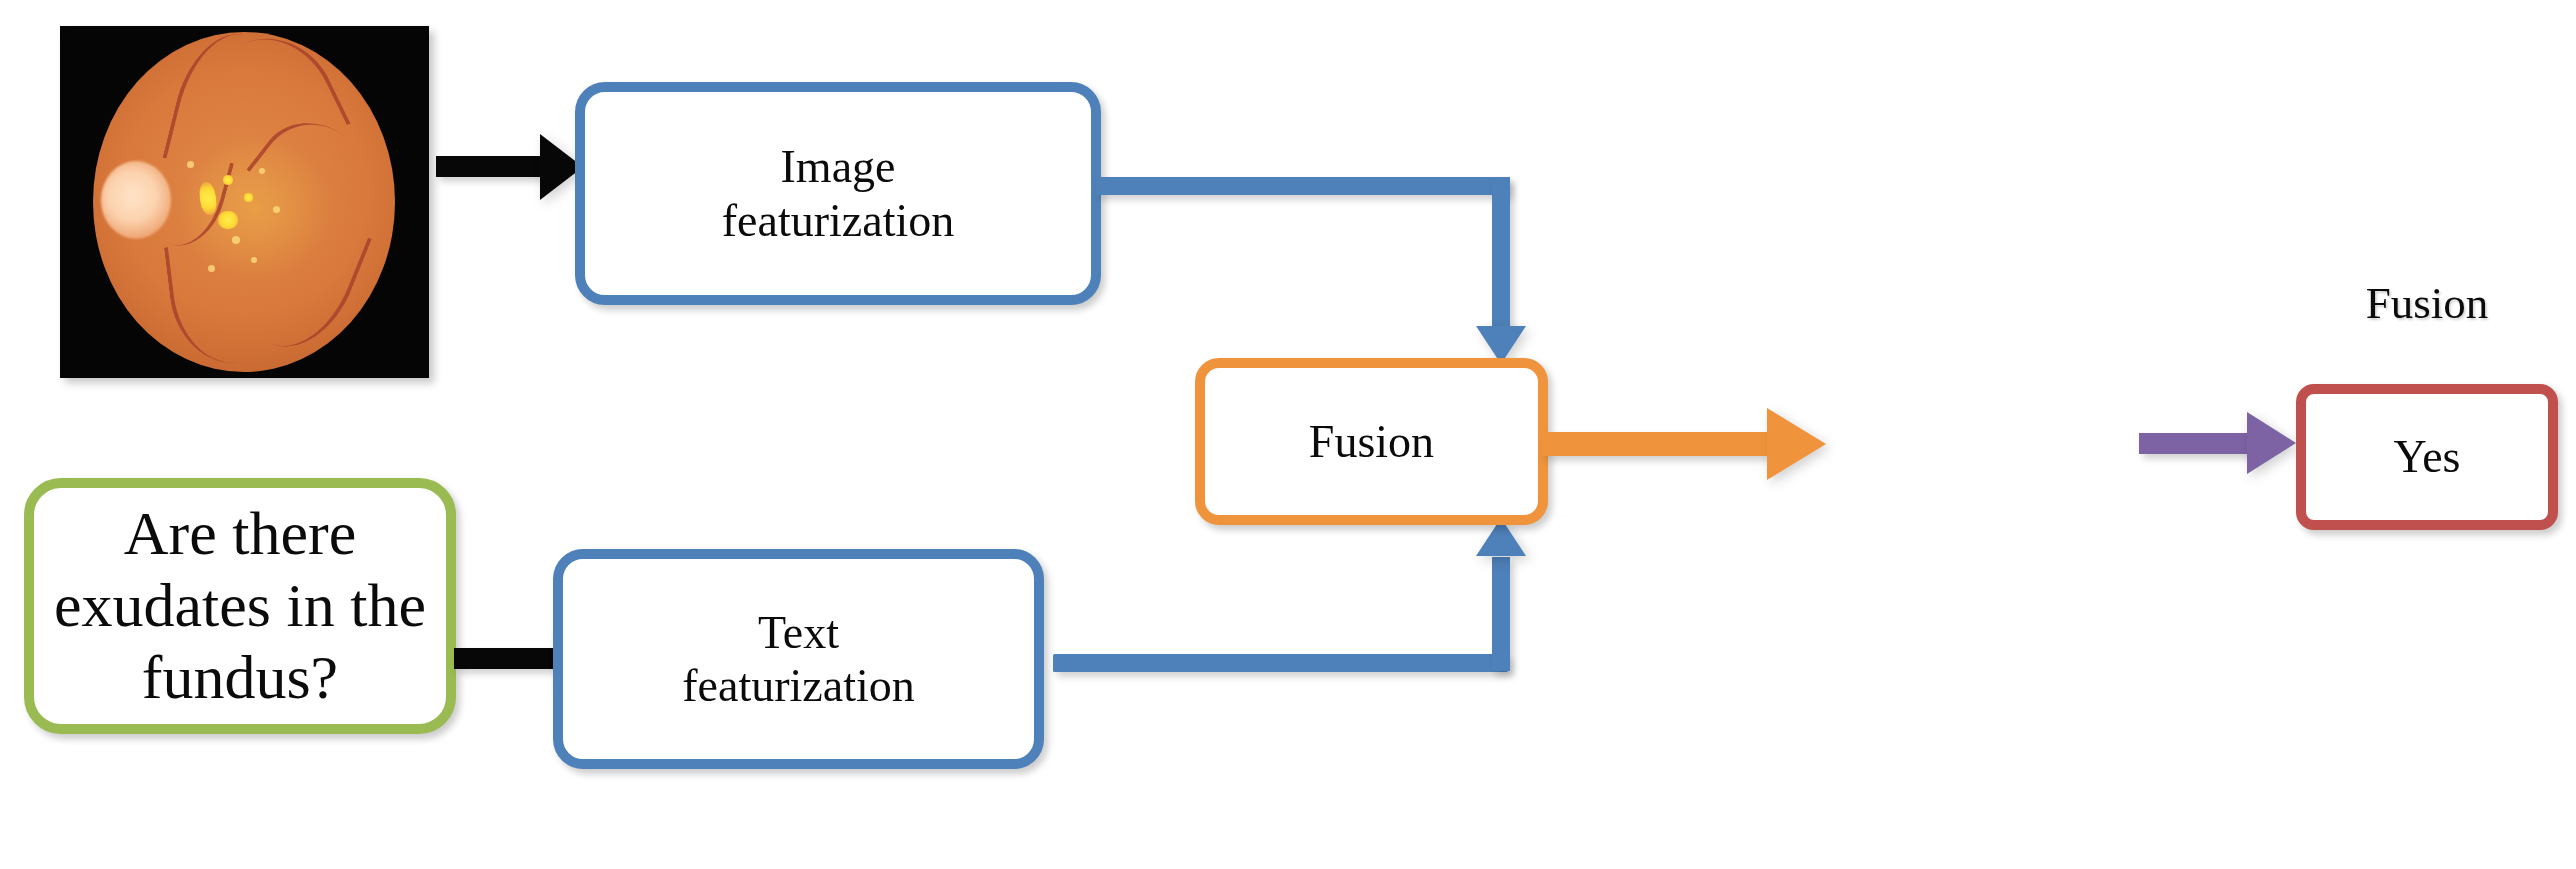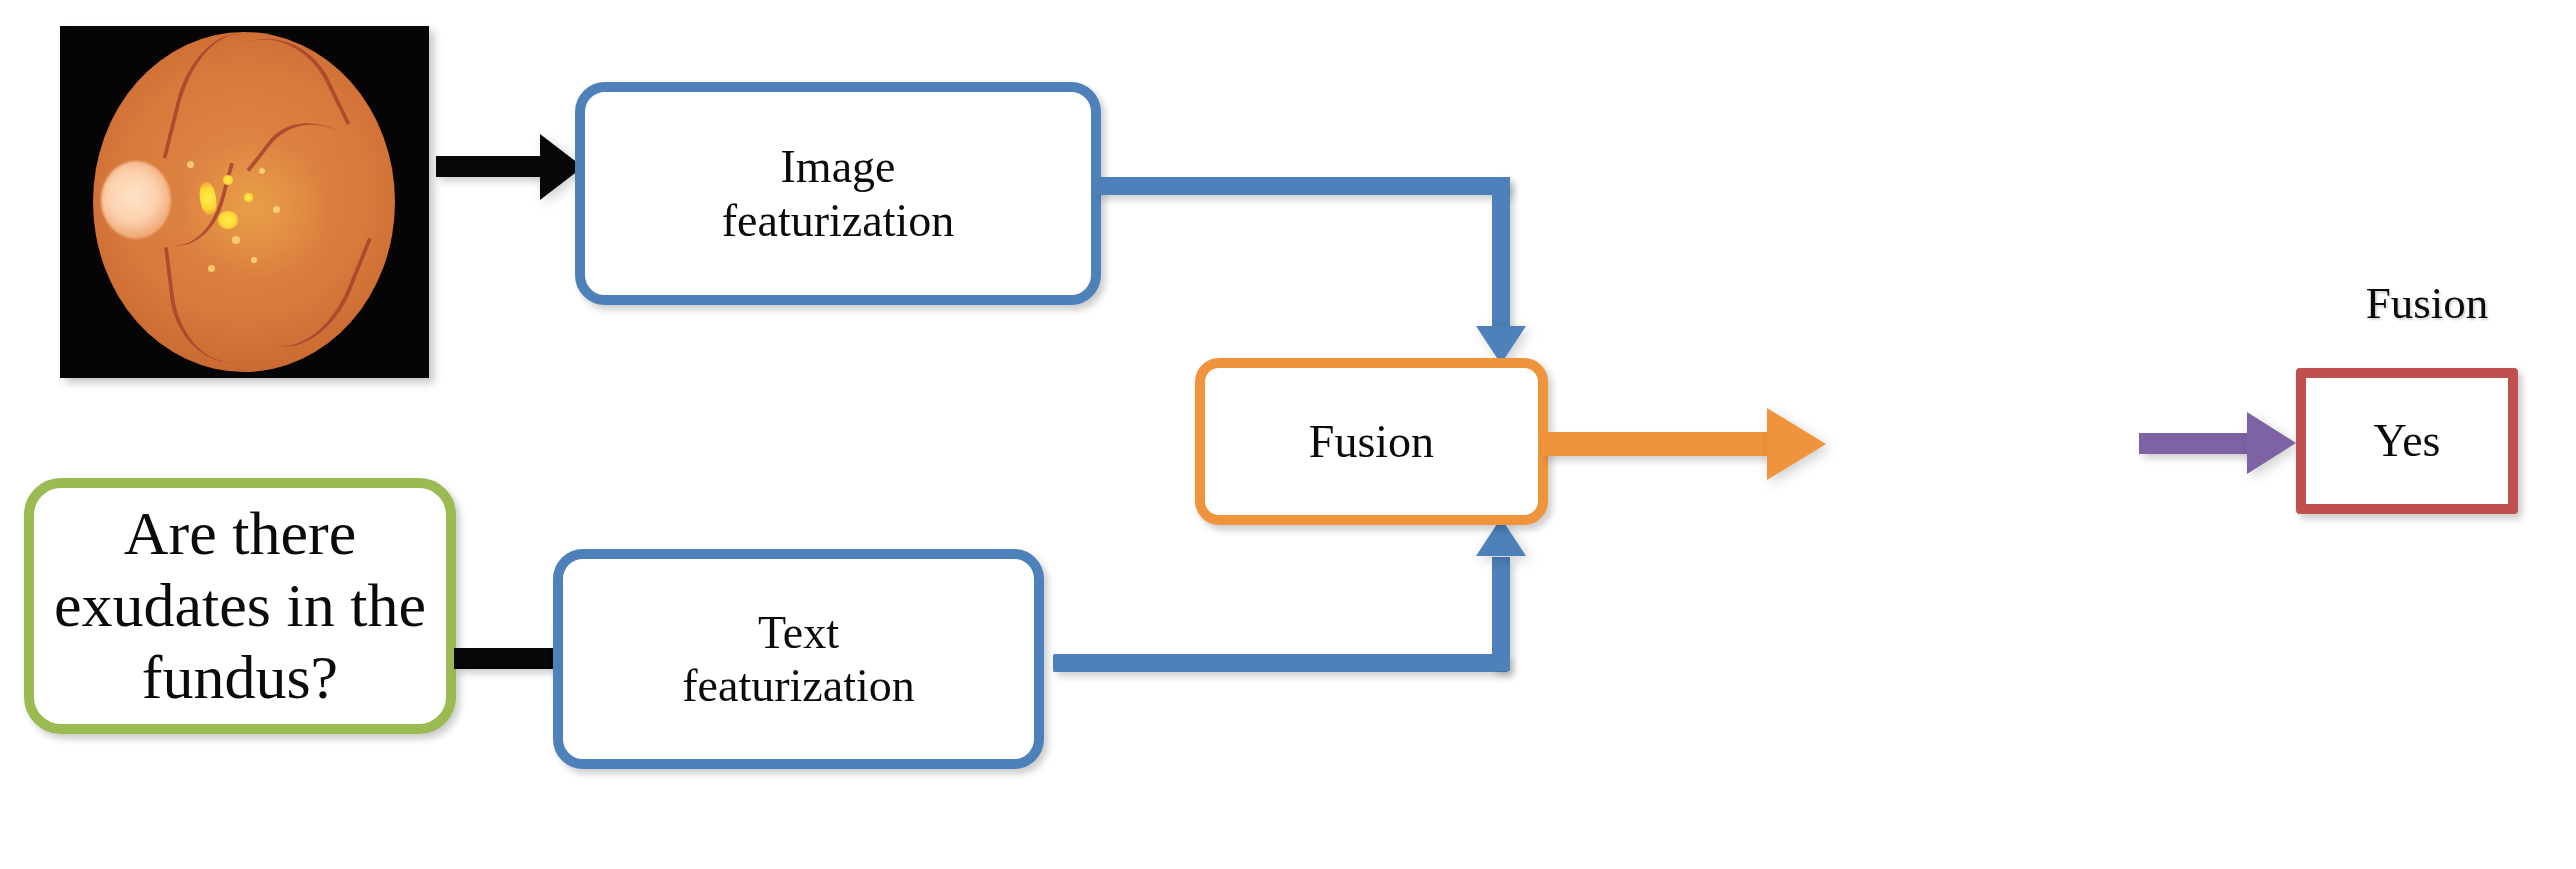--- a/index.html
+++ b/index.html
@@ -113,22 +113,22 @@
     border-width: 10.3px; border-color: #ef943d; border-radius: 24px;
     font-size: 46px;
     text-align: center;
   }
   #node-classifier {
     left: 1821px; top: 361px; width: 321px; height: 161px;
     border-width: 10.3px; border-color: #7d62a4; border-radius: 24px;
     font-size: 46px;
   }
   #node-answer-yes {
-    left: 2296px; top: 368px; width: 222px; height: 146px;
-    border-width: 10.3px; border-color: #c0504d; border-radius: 4px;
+    left: 2296px; top: 384px; width: 262px; height: 146px;
+    border-width: 10.3px; border-color: #c0504d; border-radius: 18px;
     font-size: 46px;
   }
 
   .caption {
     position: absolute;
     color: #0b0b0b;
     font-size: 45px;
     white-space: nowrap;
     text-shadow: 1.6px 1.6px 2.4px rgba(0,0,0,0.18);
   }

